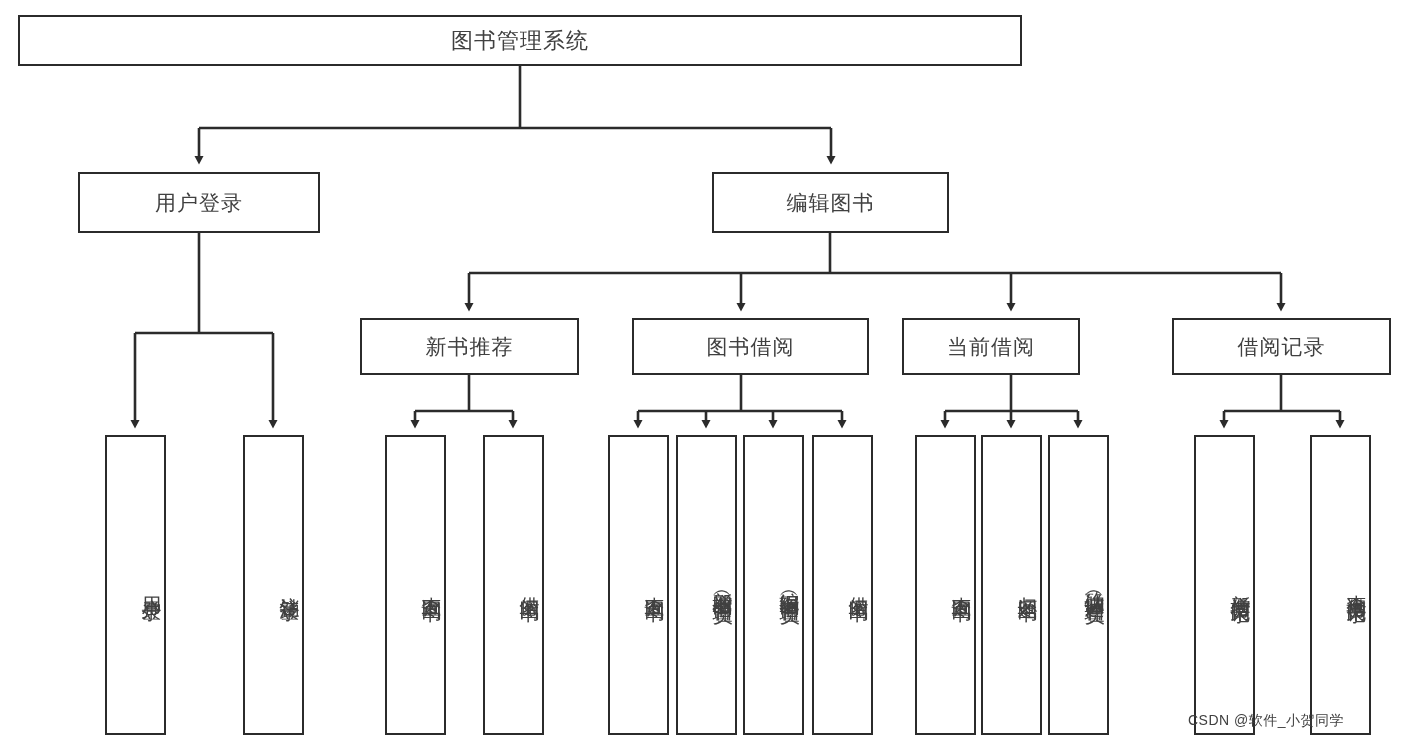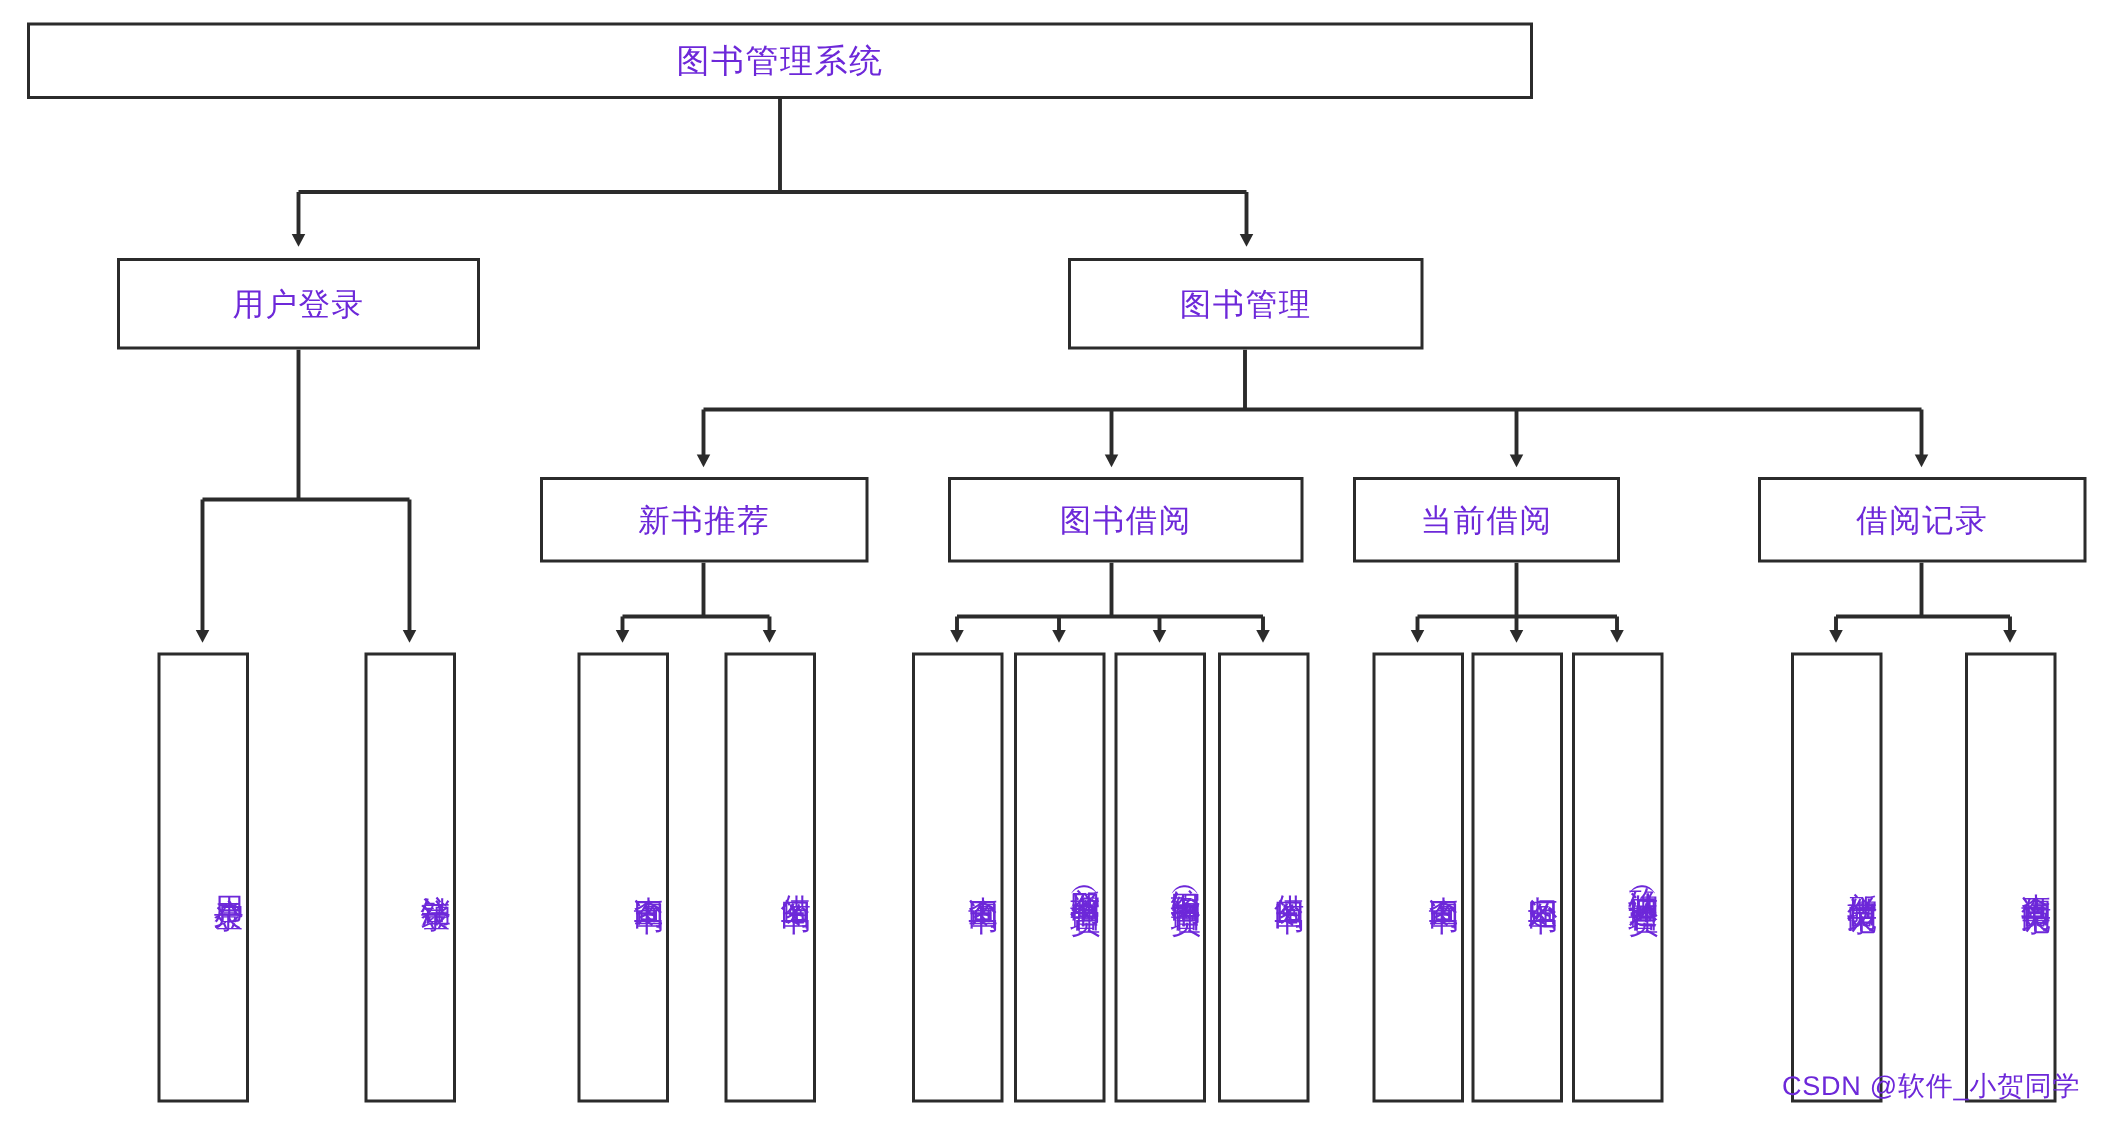--- a/index.html
+++ b/index.html
@@ -26,21 +26,21 @@
     pointer-events: none;
   }
   .node {
     position: absolute;
     box-sizing: border-box;
     border: 2px solid #2b2b2b;
     background: #ffffff;
     display: flex;
     align-items: center;
     justify-content: center;
-    color: #6d28d9;
+    color: #404040;
   }
   .node.h {
     font-size: 21px;
     letter-spacing: 1px;
   }
   .node.root {
     font-size: 22px;
   }
   .node.v {
     writing-mode: vertical-rl;
@@ -56,22 +56,22 @@
     writing-mode: vertical-rl;
     text-orientation: upright;
     display: block;
     text-align: center;
     letter-spacing: 2px;
   }
   .watermark {
     position: absolute;
     left: 1188px;
     top: 712px;
-    font-size: 18px;
-    color: #6d28d9;
+    font-size: 14px;
+    color: #404040;
     white-space: nowrap;
     letter-spacing: 0.5px;
   }
 </style>
 </head>
 <body>
 
 <div id="canvas">
 
   <svg id="wires" viewBox="0 0 1405 747">
@@ -125,21 +125,21 @@
   </svg>
 
   <div class="node h root" style="left:18px; top:15px; width:1004px; height:51px;">
     <span>图书管理系统</span>
   </div>
 
   <div class="node h" style="left:78px; top:172px; width:242px; height:61px;">
     <span>用户登录</span>
   </div>
   <div class="node h" style="left:712px; top:172px; width:237px; height:61px;">
-    <span>图书管理</span>
+    <span>编辑图书</span>
   </div>
 
   <div class="node h" style="left:360px; top:318px; width:219px; height:57px;">
     <span>新书推荐</span>
   </div>
   <div class="node h" style="left:632px; top:318px; width:237px; height:57px;">
     <span>图书借阅</span>
   </div>
   <div class="node h" style="left:902px; top:318px; width:178px; height:57px;">
     <span>当前借阅</span>

